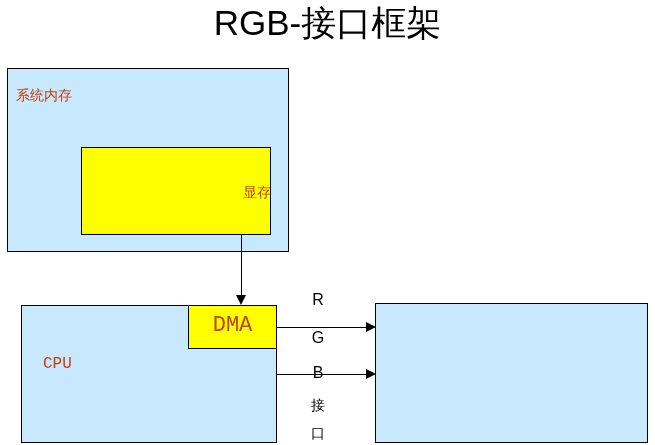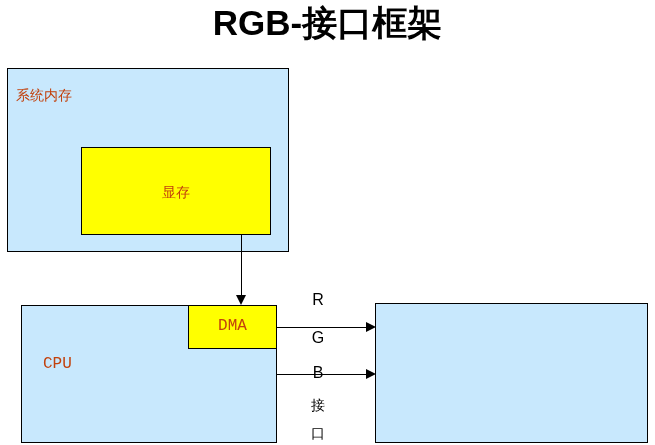--- a/index.html
+++ b/index.html
@@ -22,21 +22,20 @@
     left: 0;
     top: 2px;
     width: 655px;
     text-align: center;
     font-size: 35px;
     line-height: 42px;
     color: #000000;
     font-family: "Liberation Sans", "DejaVu Sans", sans-serif;
     letter-spacing: 0px;
     white-space: nowrap;
-    font-weight: bold;
   }
   .box {
     position: absolute;
     box-sizing: border-box;
     border: 1px solid #000000;
   }
   .box-blue {
     background: #c8e8fd;
   }
   .box-yellow {
@@ -63,21 +62,21 @@
   #vram-box {
     left: 81px;
     top: 147px;
     width: 190px;
     height: 88px;
   }
   #vram-label {
     left: 81px;
     top: 183px;
     width: 190px;
-    text-align: center;
+    text-align: right;
     font-size: 14px;
     line-height: 20px;
   }
   #cpu-box {
     left: 21px;
     top: 305px;
     width: 256px;
     height: 138px;
   }
   #cpu-label {
@@ -91,21 +90,21 @@
     left: 188px;
     top: 305px;
     width: 89px;
     height: 44px;
   }
   #dma-label {
     left: 188px;
     top: 316px;
     width: 89px;
     text-align: center;
-    font-size: 16px;
+    font-size: 22px;
     line-height: 20px;
   }
   #lcm-box {
     left: 375px;
     top: 303px;
     width: 273px;
     height: 140px;
   }
   #lcm-label {
     left: 396px;

